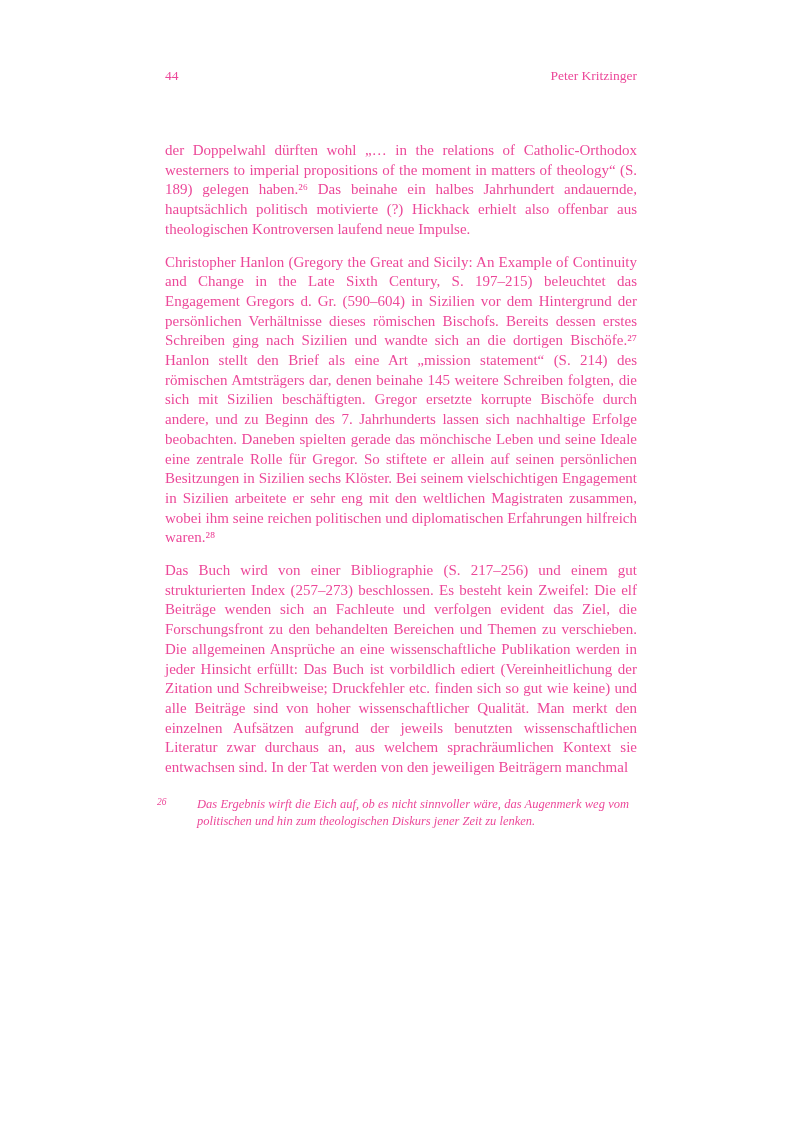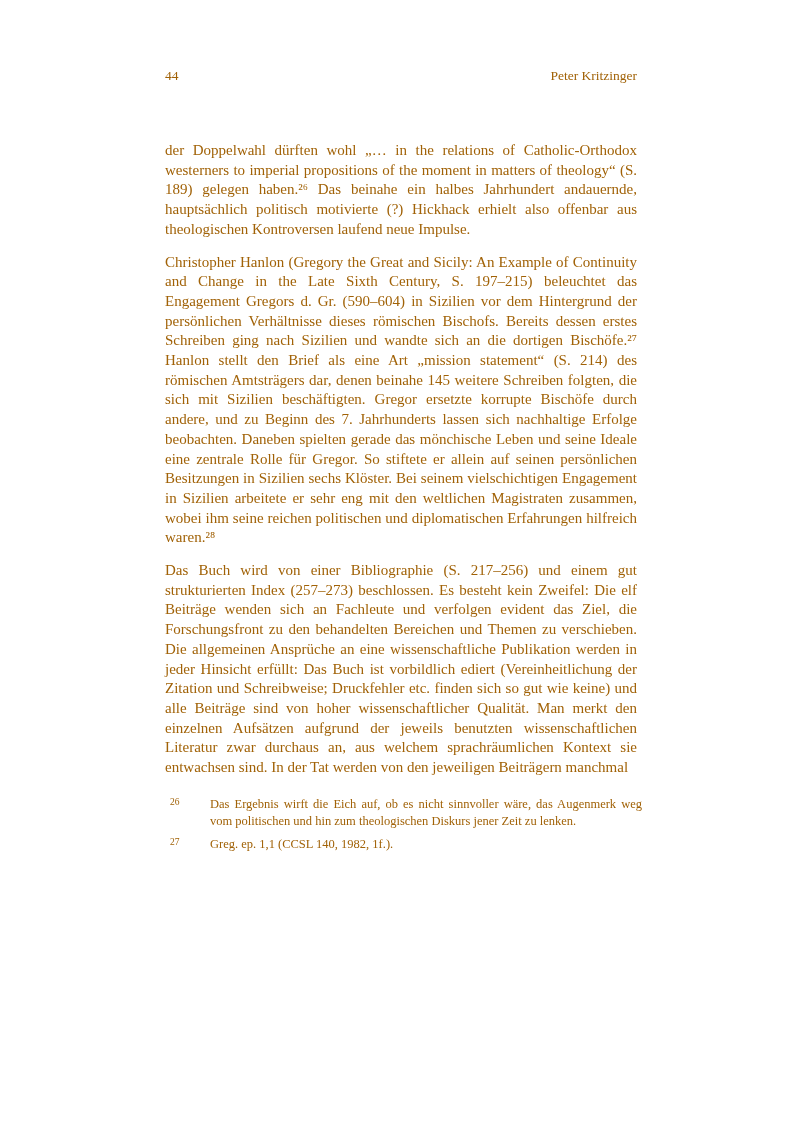--- a/index.html
+++ b/index.html
@@ -6,21 +6,21 @@
     margin: 0;
     padding: 0;
     background: #ffffff;
   }
   .page {
     position: relative;
     width: 799px;
     height: 1131px;
     background: #ffffff;
     font-family: "Liberation Serif", "DejaVu Serif", serif;
-    color: #a16207;
+    color: #ec4899;
     overflow: hidden;
   }
   .running-header {
     position: absolute;
     top: 68px;
     left: 165px;
     width: 472px;
     font-size: 13.5px;
     line-height: 16px;
   }
@@ -43,24 +43,25 @@
     text-align: justify;
     hyphens: auto;
     -webkit-hyphens: auto;
   }
   .para {
     margin: 0 0 13px 0;
   }
   .footnotes {
     position: absolute;
     top: 796px;
-    left: 170px;
+    left: 157px;
     width: 472px;
     font-size: 12.5px;
     line-height: 16.8px;
+    font-style: italic;
   }
   .footnote {
     display: flex;
     align-items: flex-start;
     margin-bottom: 6px;
   }
   .fn-num {
     flex: 0 0 40px;
     width: 40px;
     font-size: 9.5px;
@@ -90,19 +91,15 @@
     <p class="para">der Doppelwahl dürften wohl „… in the relations of Catholic-Orthodox westerners to imperial propositions of the moment in matters of theology“ (S. 189) gelegen haben.²⁶ Das beinahe ein halbes Jahrhundert andauernde, hauptsächlich politisch motivierte (?) Hickhack erhielt also offenbar aus theologischen Kontroversen laufend neue Impulse.</p>
     <p class="para">Christopher Hanlon (Gregory the Great and Sicily: An Example of Continuity and Change in the Late Sixth Century, S. 197–215) beleuchtet das Engagement Gregors d. Gr. (590–604) in Sizilien vor dem Hintergrund der persönlichen Verhältnisse dieses römischen Bischofs. Bereits dessen erstes Schreiben ging nach Sizilien und wandte sich an die dortigen Bischöfe.²⁷ Hanlon stellt den Brief als eine Art „mission statement“ (S. 214) des römischen Amtsträgers dar, denen beinahe 145 weitere Schreiben folgten, die sich mit Sizilien beschäftigten. Gregor ersetzte korrupte Bischöfe durch andere, und zu Beginn des 7. Jahrhunderts lassen sich nachhaltige Erfolge beobachten. Daneben spielten gerade das mönchische Leben und seine Ideale eine zentrale Rolle für Gregor. So stiftete er allein auf seinen persönlichen Besitzungen in Sizilien sechs Klöster. Bei seinem vielschichtigen Engagement in Sizilien arbeitete er sehr eng mit den weltlichen Magistraten zusammen, wobei ihm seine reichen politischen und diplomatischen Erfahrungen hilfreich waren.²⁸</p>
     <p class="para">Das Buch wird von einer Bibliographie (S. 217–256) und einem gut strukturierten Index (257–273) beschlossen. Es besteht kein Zweifel: Die elf Beiträge wenden sich an Fachleute und verfolgen evident das Ziel, die Forschungsfront zu den behandelten Bereichen und Themen zu verschieben. Die allgemeinen Ansprüche an eine wissenschaftliche Publikation werden in jeder Hinsicht erfüllt: Das Buch ist vorbildlich ediert (Vereinheitlichung der Zitation und Schreibweise; Druckfehler etc. finden sich so gut wie keine) und alle Beiträge sind von hoher wissenschaftlicher Qualität. Man merkt den einzelnen Aufsätzen aufgrund der jeweils benutzten wissenschaftlichen Literatur zwar durchaus an, aus welchem sprachräumlichen Kontext sie entwachsen sind. In der Tat werden von den jeweiligen Beiträgern manchmal</p>
   </main>
 
   <section class="footnotes">
     <div class="footnote">
       <span class="fn-num">26</span>
       <span class="fn-text">Das Ergebnis wirft die Eich auf, ob es nicht sinnvoller wäre, das Augenmerk weg vom politischen und hin zum theologischen Diskurs jener Zeit zu lenken.</span>
     </div>
-    <div class="footnote">
-      <span class="fn-num">27</span>
-      <span class="fn-text">Greg. ep. 1,1 (CCSL 140, 1982, 1f.).</span>
-    </div>
   </section>
 
 </div>
 
 </body></html>

